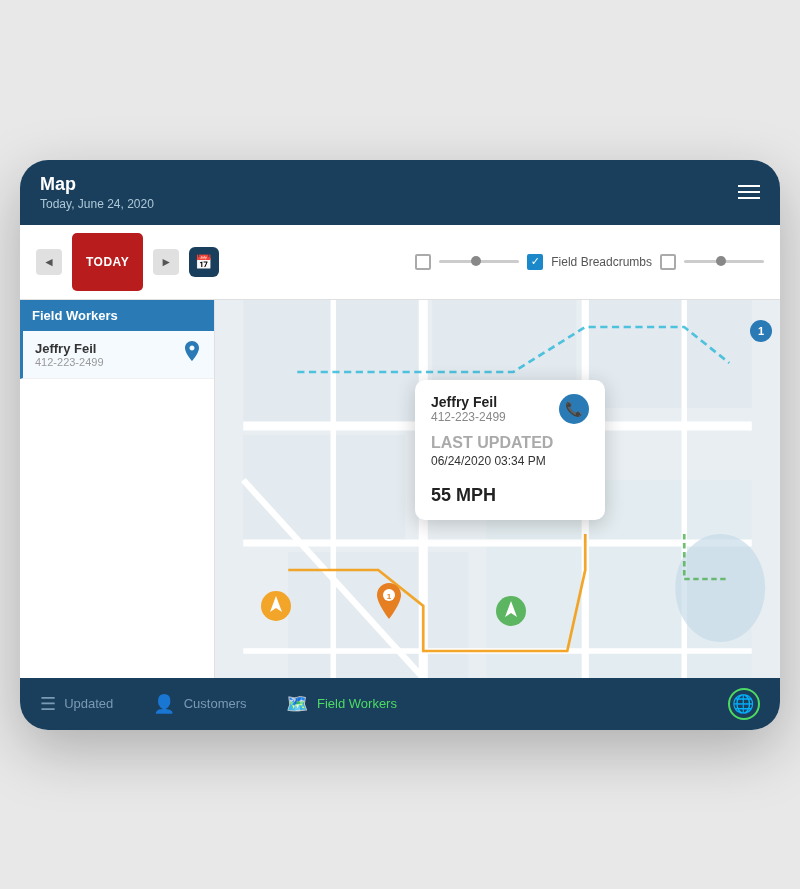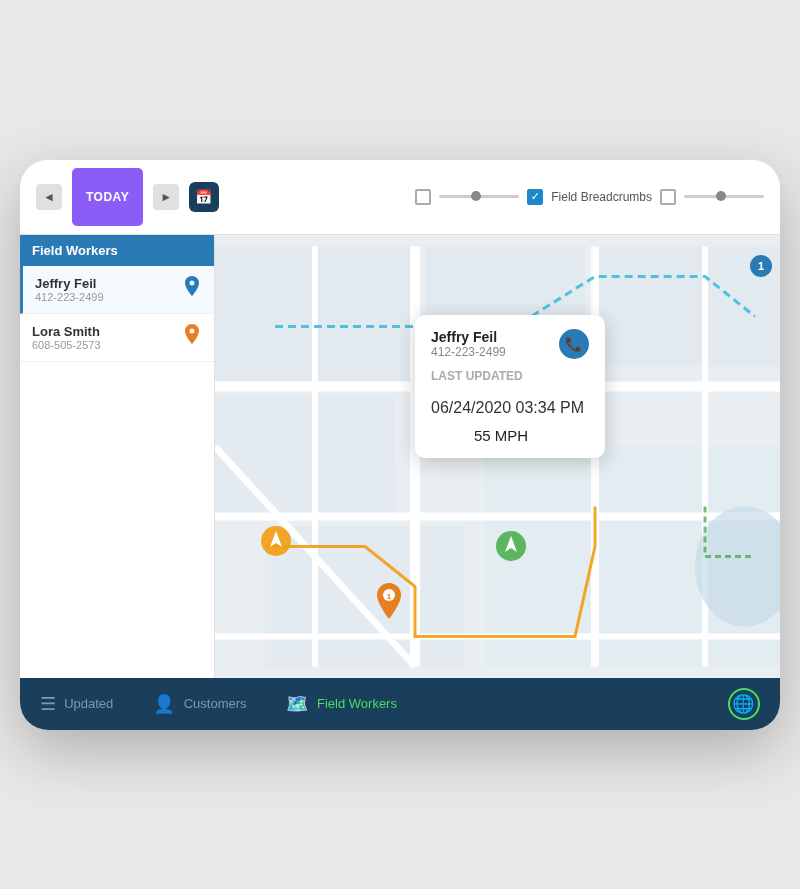--- a/index.html
+++ b/index.html
@@ -50,21 +50,21 @@
       background: #e0e0e0;
       border: none;
       border-radius: 4px;
       width: 26px; height: 26px;
       cursor: pointer;
       font-size: 12px;
       color: #555;
       display: flex; align-items: center; justify-content: center;
     }
     .today-btn {
-      background: #8b5cf6;
+      background: #b91c1c;
       color: #fff;
       border: none;
       border-radius: 5px;
       padding: 22px 14px;
       font-size: 12px;
       font-weight: 700;
       cursor: pointer;
       letter-spacing: 0.5px;
     }
     .calendar-btn {
@@ -190,23 +190,23 @@
     .popup-name { font-size: 14px; font-weight: 700; color: #222; }
     .popup-phone { font-size: 12px; color: #888; }
     .popup-phone-icon {
       width: 30px; height: 30px;
       background: #2a7ab5;
       border-radius: 50%;
       display: flex; align-items: center; justify-content: center;
       color: #fff;
       font-size: 14px;
     }
-    .popup-label { font-size: 12px; color: #aaa; font-weight: 600; text-transform: uppercase; margin-bottom: 16px; }
-    .popup-value { font-size: 16px; color: #333; margin-bottom: 10px; }
-    .popup-speed { font-size: 15px; font-weight: 400; color: #222; margin-left: 43px; }
+    .popup-label { font-size: 16px; color: #aaa; font-weight: 600; text-transform: uppercase; margin-bottom: 2px; }
+    .popup-value { font-size: 12px; color: #333; margin-bottom: 17px; }
+    .popup-speed { font-size: 18px; font-weight: 700; color: #222; }
     .badge-number {
       position: absolute;
       background: #2a7ab5;
       color: #fff;
       border-radius: 50%;
       width: 22px; height: 22px;
       display: flex; align-items: center; justify-content: center;
       font-size: 11px; font-weight: 700;
     }
 
@@ -237,20 +237,31 @@
       display: flex; align-items: center; justify-content: center;
       color: #4cda64;
       font-size: 18px;
     }
   </style>
 </head>
 <body>
 
 <div class="device">
 
+  <div class="header">
+    <div>
+      <div class="header-title">Map</div>
+      <div class="header-date">Today, June 24, 2020</div>
+    </div>
+    <div class="hamburger">
+      <span></span>
+        <span></span>
+        <span></span>
+    </div>
+  </div>
 
   <div class="toolbar">
     <button class="nav-btn">◄</button>
     <button class="today-btn">TODAY</button>
     <button class="nav-btn">►</button>
     <button class="calendar-btn">
       <span>📅</span>
     </button>
     <div class="toolbar-spacer"></div>
     <div class="breadcrumb-control">
@@ -274,31 +285,20 @@
           <div class="worker-phone">412-223-2499</div>
         </div>
         <div class="worker-icon">
           <svg width="18" height="22" viewBox="0 0 18 22">
               <path d="M9 0C5.13 0 2 3.13 2 7c0 5.25 7 13 7 13s7-7.75 7-13c0-3.87-3.13-7-7-7zm0 9.5c-1.38 0-2.5-1.12-2.5-2.5S7.62 4.5 9 4.5s2.5 1.12 2.5 2.5S10.38 9.5 9 9.5z" fill="#2a7ab5"></path>
             </svg>
         </div>
       </div>
 
 
-      <div class="worker-item">
-        <div class="worker-info">
-          <div class="worker-name">Lora Smith</div>
-          <div class="worker-phone">608-505-2573</div>
-        </div>
-        <div class="worker-icon">
-          <svg width="18" height="22" viewBox="0 0 18 22">
-              <path d="M9 0C5.13 0 2 3.13 2 7c0 5.25 7 13 7 13s7-7.75 7-13c0-3.87-3.13-7-7-7zm0 9.5c-1.38 0-2.5-1.12-2.5-2.5S7.62 4.5 9 4.5s2.5 1.12 2.5 2.5S10.38 9.5 9 9.5z" fill="#e67e22"></path>
-            </svg>
-        </div>
-      </div>
     </div>
 
     <div class="map-area">
 
       <svg class="map-svg" viewBox="0 0 565 420" xmlns="http://www.w3.org/2000/svg">
 
         <rect width="565" height="420" fill="#e8eef2"></rect>
 
         <rect x="0" y="0" width="200" height="140" fill="#dde8ee" opacity="0.6"></rect>
         <rect x="210" y="0" width="160" height="100" fill="#dde8ee" opacity="0.6"></rect>

